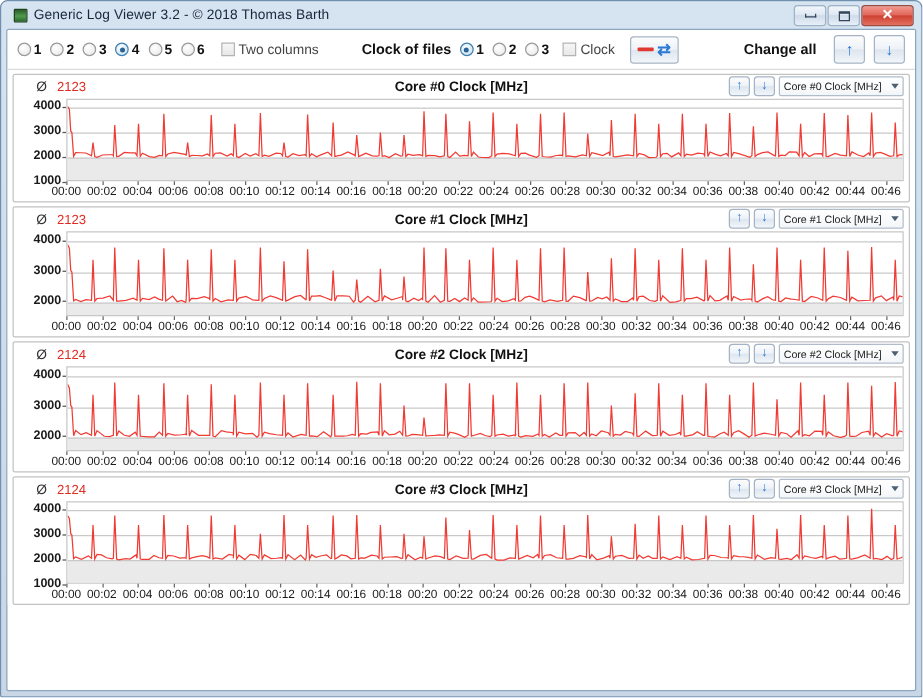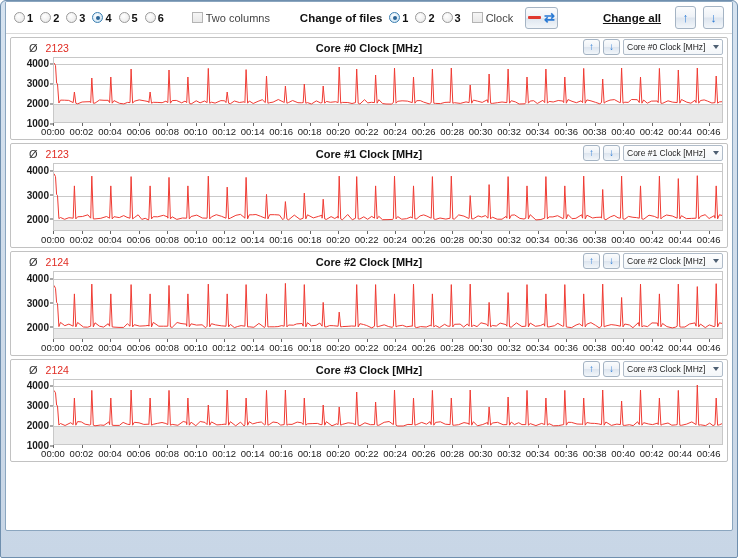--- a/index.html
+++ b/index.html
@@ -264,20 +264,35 @@
     color: #1a1a1a;
     transform: translateX(-50%);
     white-space: nowrap;
   }
 </style>
 </head>
 <body>
 
 <div id="window">
 
+  <div id="titlebar">
+    <div id="title-icon"></div>
+    <div id="title-text">Generic Log Viewer 3.2 - © 2018 Thomas Barth</div>
+    <div id="caption-buttons">
+      <div class="capbtn">
+        <div class="glyph-min"></div>
+      </div>
+      <div class="capbtn">
+        <div class="glyph-max"></div>
+      </div>
+      <div class="capbtn close">
+        <div class="glyph-close">✕</div>
+      </div>
+    </div>
+  </div>
 
   <div id="client">
 
     <div id="toolbar">
 
       <div class="radio-group">
         <div class="radio-item">
           <span class="radio"></span>
           <span class="radio-label">1</span>
         </div>
@@ -296,28 +311,28 @@
         <div class="radio-item">
           <span class="radio"></span>
           <span class="radio-label">5</span>
         </div>
         <div class="radio-item">
           <span class="radio"></span>
           <span class="radio-label">6</span>
         </div>
       </div>
 
-      <div class="check-item" style="margin-left:21px;align-items:center;">
+      <div class="check-item" style="margin-left:6px;align-items:center;">
         <span class="checkbox"></span>
         <span class="check-label">Two columns</span>
       </div>
 
       <div style="width:30px;"></div>
 
-      <div class="tb-label">Change of files</div>
+      <div class="tb-label">Clock of files</div>
 
       <div class="radio-group">
         <div class="radio-item">
           <span class="radio on"></span>
           <span class="radio-label">1</span>
         </div>
         <div class="radio-item">
           <span class="radio"></span>
           <span class="radio-label">2</span>
         </div>
@@ -332,21 +347,21 @@
         <span class="check-label">Clock</span>
       </div>
 
       <div class="linebtn">
         <span class="red-dash"></span>
         <span class="refresh-ico">⇄</span>
       </div>
 
       <div class="spacer-lg"></div>
 
-      <div class="tb-label" style="margin-left:10px;text-decoration:underline;">Change all</div>
+      <div class="tb-label" style="margin-left:10px;">Change all</div>
 
       <div class="arrow-btn">
         <span>↑</span>
       </div>
       <div class="arrow-btn">
         <span>↓</span>
       </div>
     </div>
 
     <div id="panels">

